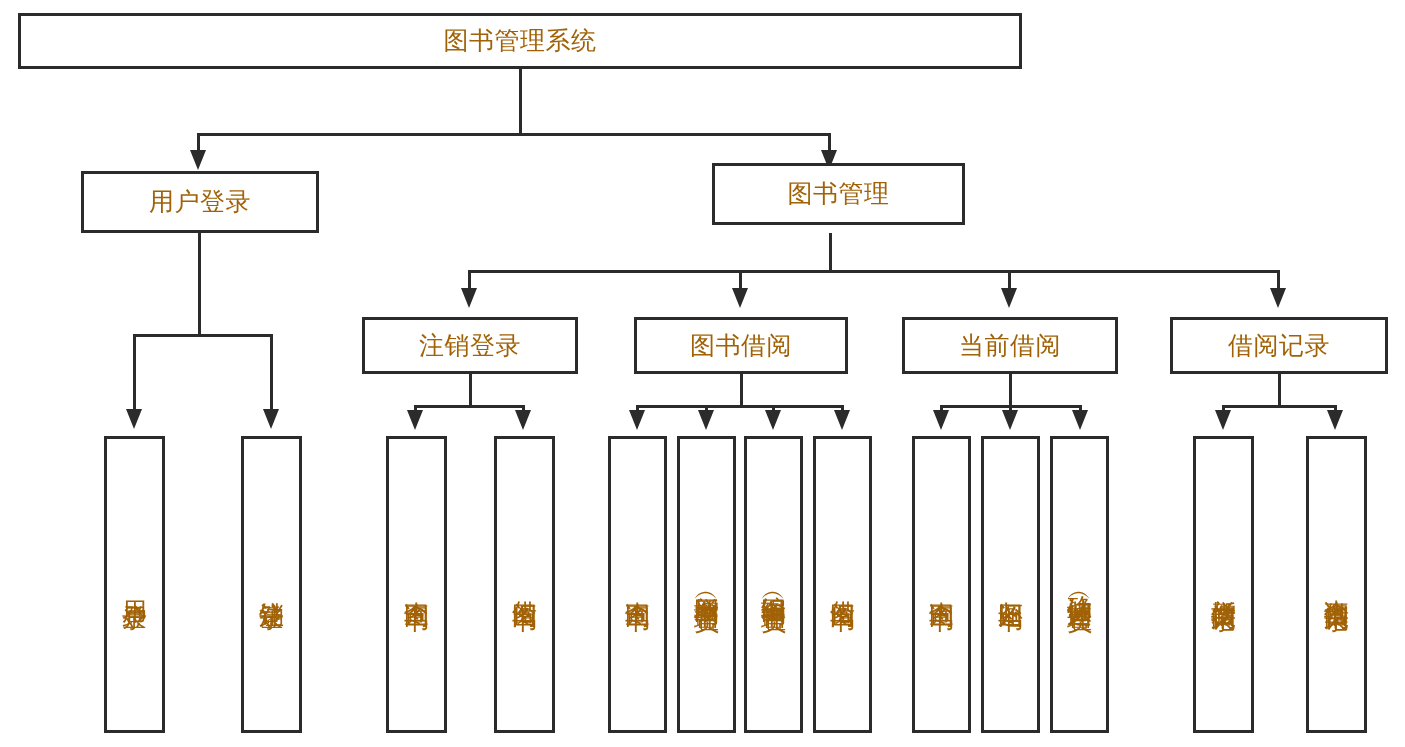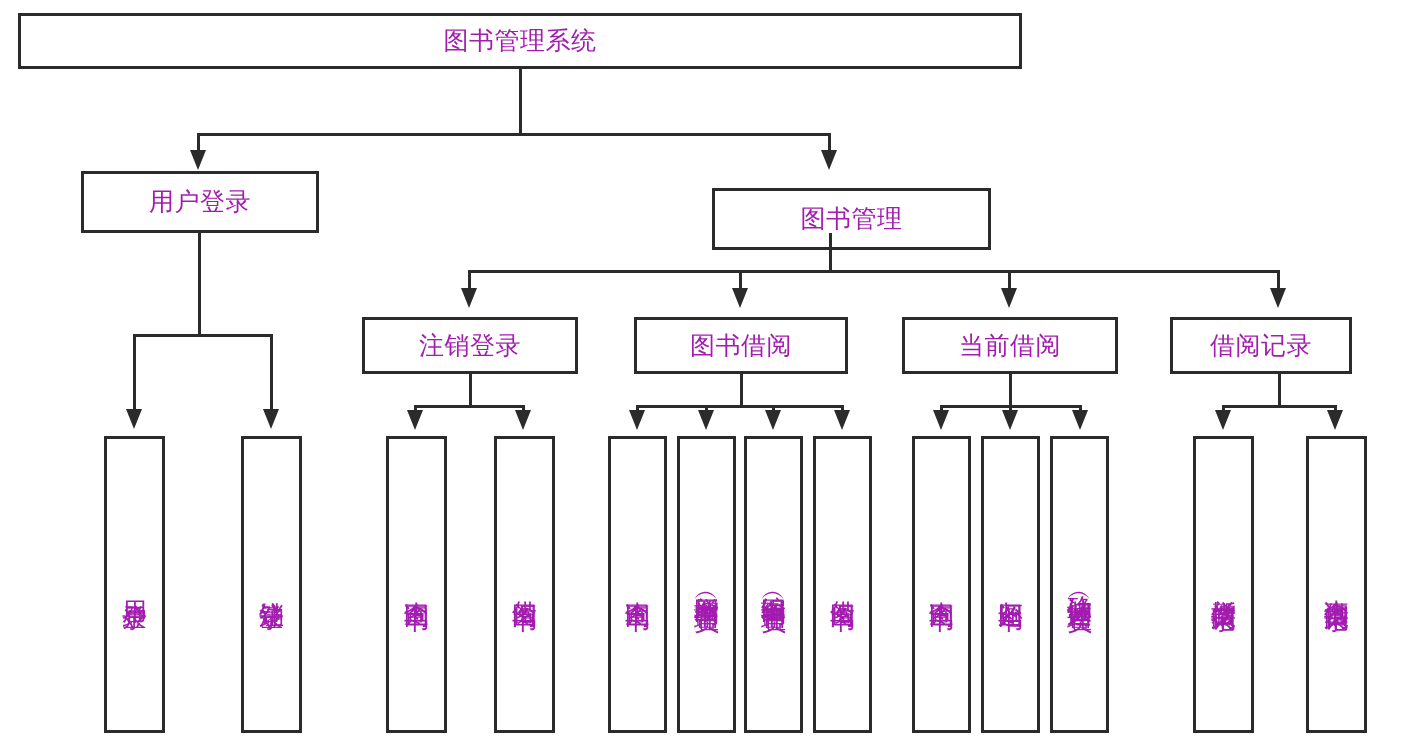--- a/index.html
+++ b/index.html
@@ -25,21 +25,21 @@
     background: #ffffff;
     display: flex;
     align-items: center;
     justify-content: center;
     color: #1a1a1a;
   }
   .node .lbl {
     display: block;
     text-align: center;
     line-height: 1.18;
-    color: #a21caf;
+    color: #a16207;
   }
   
   .h-node .lbl {
     writing-mode: horizontal-tb;
     font-size: 25px;
     letter-spacing: 0.5px;
   }
   .root .lbl { font-size: 25px; }
   
   .v-node {
@@ -94,21 +94,21 @@
   <div class="conn hline" style="left:197px; top:133px; width:634px; height:3px;"></div>
 
   <div class="conn vline" style="left:197px; top:133px; width:3px; height:22px;"></div>
   <div class="arrow" style="left:190px; top:150px;"></div>
   <div class="conn vline" style="left:828px; top:133px; width:3px; height:22px;"></div>
   <div class="arrow" style="left:821px; top:150px;"></div>
 
   <div class="node h-node" style="left:81px; top:171px; width:238px; height:62px;">
     <span class="lbl">用户登录</span>
   </div>
-  <div class="node h-node" style="left:712px; top:188px; width:279px; height:62px;">
+  <div class="node h-node" style="left:712px; top:163px; width:253px; height:62px;">
     <span class="lbl">图书管理</span>
   </div>
 
   <div class="conn vline" style="left:198px; top:233px; width:3px; height:103px;"></div>
   <div class="conn hline" style="left:133px; top:334px; width:140px; height:3px;"></div>
   <div class="conn vline" style="left:133px; top:334px; width:3px; height:78px;"></div>
   <div class="arrow" style="left:126px; top:409px;"></div>
   <div class="conn vline" style="left:270px; top:334px; width:3px; height:78px;"></div>
   <div class="arrow" style="left:263px; top:409px;"></div>
 
@@ -126,21 +126,21 @@
 
   <div class="node h-node" style="left:362px; top:317px; width:216px; height:57px;">
     <span class="lbl">注销登录</span>
   </div>
   <div class="node h-node" style="left:634px; top:317px; width:214px; height:57px;">
     <span class="lbl">图书借阅</span>
   </div>
   <div class="node h-node" style="left:902px; top:317px; width:216px; height:57px;">
     <span class="lbl">当前借阅</span>
   </div>
-  <div class="node h-node" style="left:1170px; top:317px; width:182px; height:57px;">
+  <div class="node h-node" style="left:1170px; top:317px; width:218px; height:57px;">
     <span class="lbl">借阅记录</span>
   </div>
 
   <div class="conn vline" style="left:469px; top:374px; width:3px; height:33px;"></div>
   <div class="conn hline" style="left:414px; top:405px; width:111px; height:3px;"></div>
   <div class="conn vline" style="left:414px; top:405px; width:3px; height:10px;"></div>
   <div class="arrow" style="left:407px; top:410px;"></div>
   <div class="conn vline" style="left:522px; top:405px; width:3px; height:10px;"></div>
   <div class="arrow" style="left:515px; top:410px;"></div>
 

